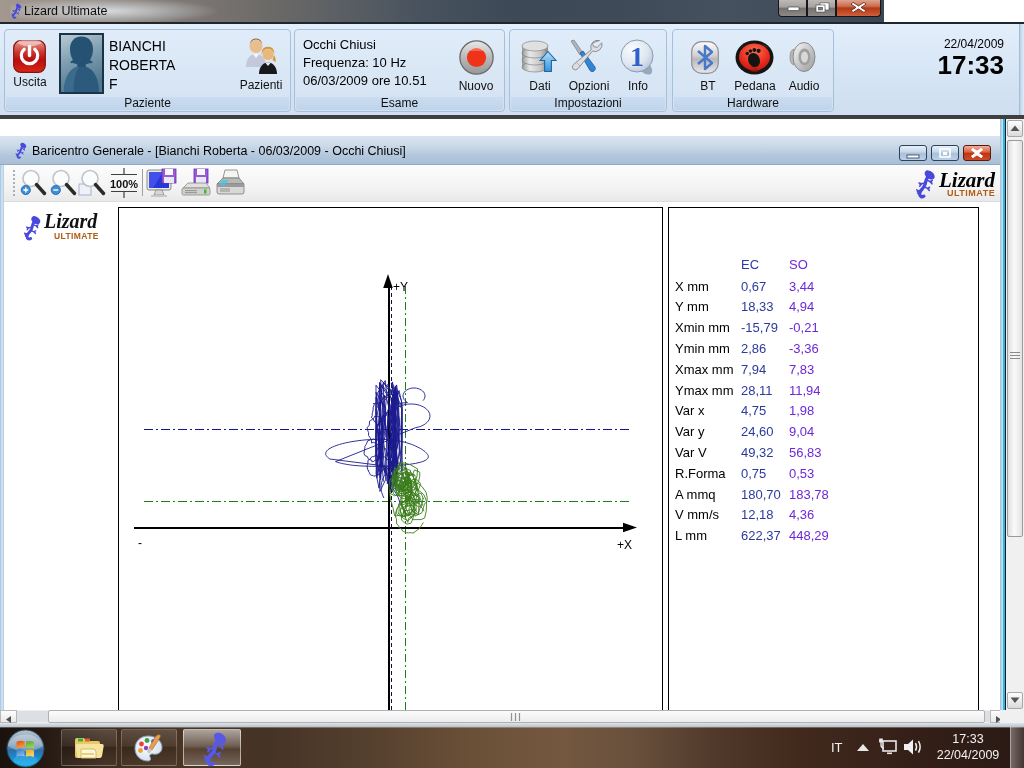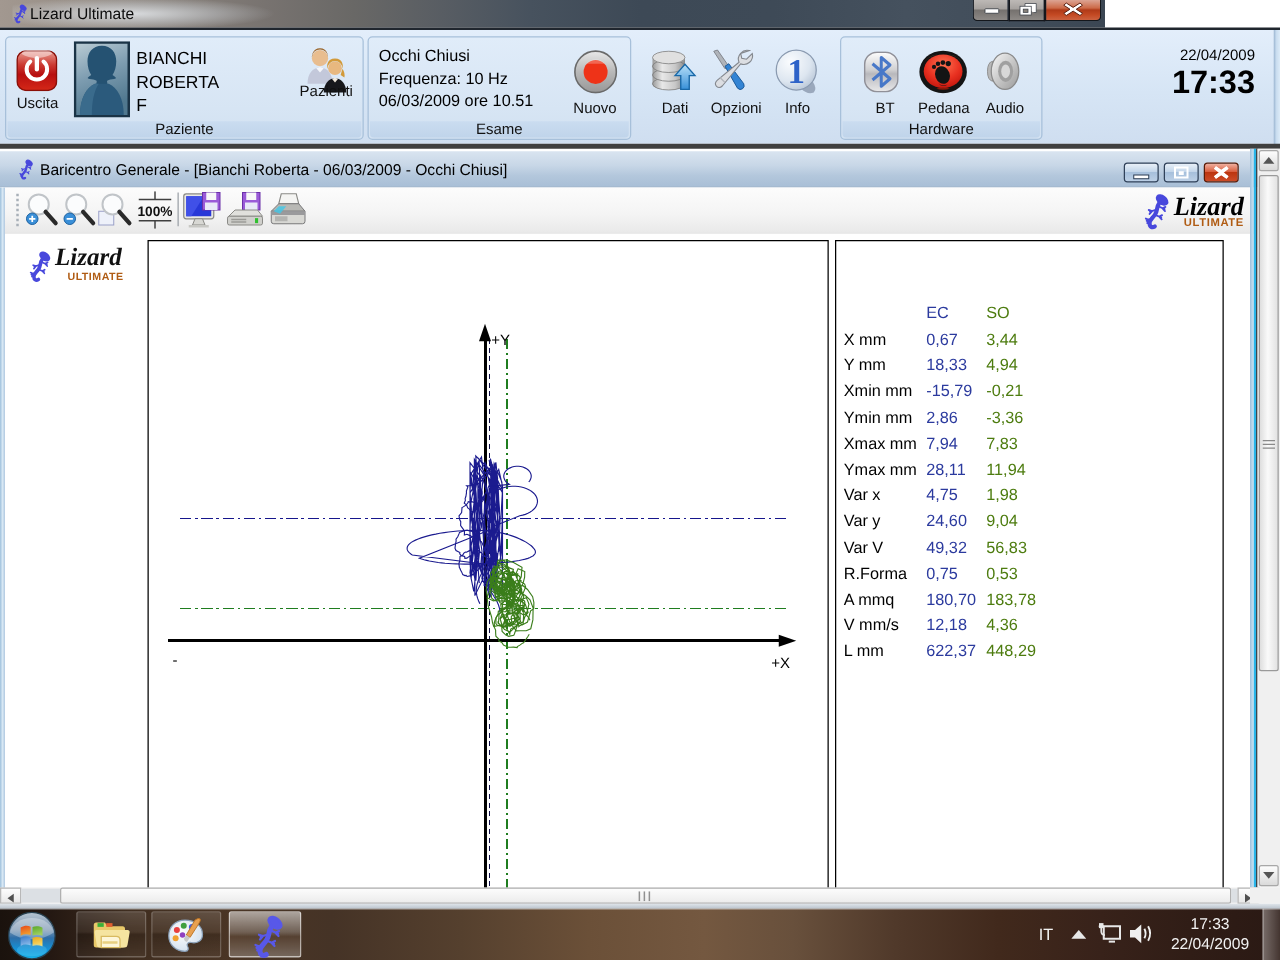--- a/index.html
+++ b/index.html
@@ -27,38 +27,38 @@
     background:linear-gradient(180deg,#e3eefb 0%,#d6e5f5 55%,#cfdef0 100%); border-top:2px solid #20262e; }
   .section { position:absolute; top:5px; height:83px; border:1px solid #a7c0da; border-radius:4px;
     background:linear-gradient(180deg,#e0ecf9 0%,#d7e5f4 70%,#d2e1f1 100%); }
   .sec-label { position:absolute; left:1px; right:1px; bottom:1px; height:13px;
     background:linear-gradient(180deg,#cadcf0,#c0d4ea); border-radius:0 0 3px 3px;
     text-align:center; font-size:12px; line-height:13px; color:#111;margin-top:29px; }
   .iconlabel { position:absolute; font-size:12px; color:#111; text-align:center; }
 
   
   #mdi-border-top { left:0; top:115px; width:1024px; height:4px; background:#3f3f3f; }
-  #innerwin { left:0; top:121px; width:943px; height:604px; }
+  #innerwin { left:0; top:136px; width:943px; height:604px; }
   #inner-title { left:0; top:0; width:1024px; height:29px;
     background:linear-gradient(180deg,#d9e4f0 0%,#c8d7e7 40%,#b3c7dc 70%,#a9bfd7 100%);
     border-bottom:1px solid #8fa9c4; }
   #inner-title .txt { position:absolute; left:32px; top:8px; font-size:12.5px; color:#000; }
   .cls-btn { position:absolute; top:9px; width:28px; height:16px; border:1px solid #30425a; border-radius:3px;
     background:linear-gradient(180deg,#e8f0f8 0%,#c3d6ea 45%,#a7c0dc 50%,#bcd0e6 100%); }
   .cls-btn.red { background:linear-gradient(180deg,#f0b0a0 0%,#d95f3f 45%,#bc3510 50%,#cc4c28 100%); border-color:#5a1c08;}
   #inner-toolbar { left:0; top:29px; width:1024px; height:37px;
     background:linear-gradient(180deg,#fcfcfc 0%,#f4f4f4 60%,#e9e9e9 100%); border-bottom:1px solid #dcdcdc; }
   #content { left:0; top:66px; width:1008px; height:525px; background:#ffffff; }
 
   
   #chartbox { position:absolute; left:118px; top:71px; width:545px; height:520px; border:1px solid #000; background:#fff; }
   #statsbox { position:absolute; left:668px; top:71px; width:311px; height:520px; border:1px solid #000; background:#fff; }
   .st-row { position:absolute; left:6px; font-size:13px; color:#000; white-space:nowrap; }
   .st-ec { position:absolute; left:72px; color:#2b3a9e; }
-  .st-so { position:absolute; left:118px; color:#4d7c0f; }
+  .st-so { position:absolute; left:118px; color:#6d28d9; }
 
   
   #vscroll { left:1000px; top:119px; width:24px; height:591px; }
   #hscroll { left:0; top:710px; width:1008px; height:13px; background:#efefef; }
   #corner  { left:1000px; top:710px; width:24px; height:13px; background:#f0f0f0; }
   #winbottom { left:0; top:723px; width:1024px; height:4px; background:linear-gradient(180deg,#dfe5ea,#b9c2cc); }
 
   
   #taskbar { left:0; top:727px; width:1024px; height:41px;
     background:linear-gradient(90deg,#1a120d 0%,#241812 4%,#3f2d1f 10%,#4a3525 18%,#453326 26%,#55402e 36%,#6b5038 46%,#745840 55%,#68503c 62%,#50392a 70%,#41291c 78%,#38221a 86%,#301d16 93%,#2a1914 100%); }
@@ -102,20 +102,23 @@
     </div>
   </div>
 
   <div id="ribbon" class="abs">
     <div class="section" style="left:4px;width:287px">
       <div class="sec-label">Paziente</div>
     </div>
     <div class="section" style="left:294px;width:211px">
       <div class="sec-label">Esame</div>
     </div>
+    <div class="section" style="left:509px;width:158px">
+      <div class="sec-label">Impostazioni</div>
+    </div>
     <div class="section" style="left:672px;width:162px">
       <div class="sec-label">Hardware</div>
     </div>
     <div class="abs" style="left:1019px;top:0;width:5px;height:93px;background:linear-gradient(90deg,#9ab4d0,#c8dcEF 40%,#dcebf8)"></div>
 
     <div id="ribbon-icons" class="abs" style="left:0;top:0;width:1024px;height:93px">
 
       <svg class="abs" style="left:13px;top:16px" width="33" height="33" viewBox="0 0 33 33">
         <defs>
           <linearGradient id="pwr" x1="0" y1="0" x2="0" y2="1">
@@ -253,21 +256,21 @@
               <stop offset="0.5" stop-color="#c8c8c8"></stop>
               <stop offset="1" stop-color="#9a9a9a"></stop>
           </linearGradient>
         </defs>
         <path d="M5,8 q-4,1 -4,8 q0,7 4,8z" fill="#b8b8b8" stroke="#909090" stroke-width="0.8"></path>
         <ellipse cx="15" cy="16" rx="11" ry="14.5" fill="url(#spk)" stroke="#8a8a8a" stroke-width="1"></ellipse>
         <ellipse cx="15.5" cy="16" rx="6" ry="8.5" fill="#a0a0a0"></ellipse>
         <ellipse cx="15.5" cy="16" rx="3.5" ry="5.5" fill="#d8d8d8"></ellipse>
       </svg>
       <div class="iconlabel" style="left:8px;top:51px;width:44px">Uscita</div>
-      <div class="iconlabel" style="left:233px;top:42px;width:56px">Pazienti</div>
+      <div class="iconlabel" style="left:233px;top:54px;width:56px">Pazienti</div>
       <div class="iconlabel" style="left:448px;top:55px;width:56px">Nuovo</div>
       <div class="iconlabel" style="left:518px;top:55px;width:44px">Dati</div>
       <div class="iconlabel" style="left:561px;top:55px;width:56px">Opzioni</div>
       <div class="iconlabel" style="left:618px;top:55px;width:40px">Info</div>
       <div class="iconlabel" style="left:693px;top:55px;width:30px">BT</div>
       <div class="iconlabel" style="left:731px;top:55px;width:48px">Pedana</div>
       <div class="iconlabel" style="left:784px;top:55px;width:40px">Audio</div>
 
       <div class="abs" style="left:109px;top:13px;font-size:14px;color:#000;line-height:19px">BIANCHI<br>ROBERTA<br>F</div>
 

